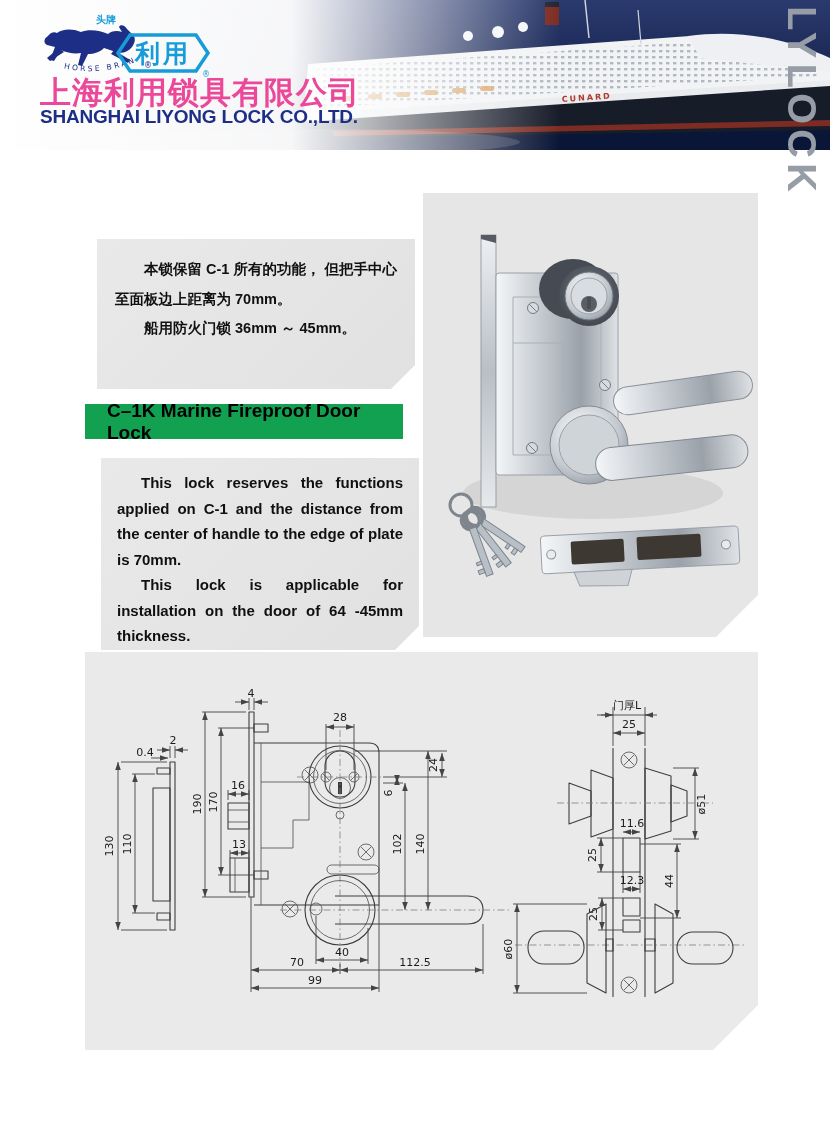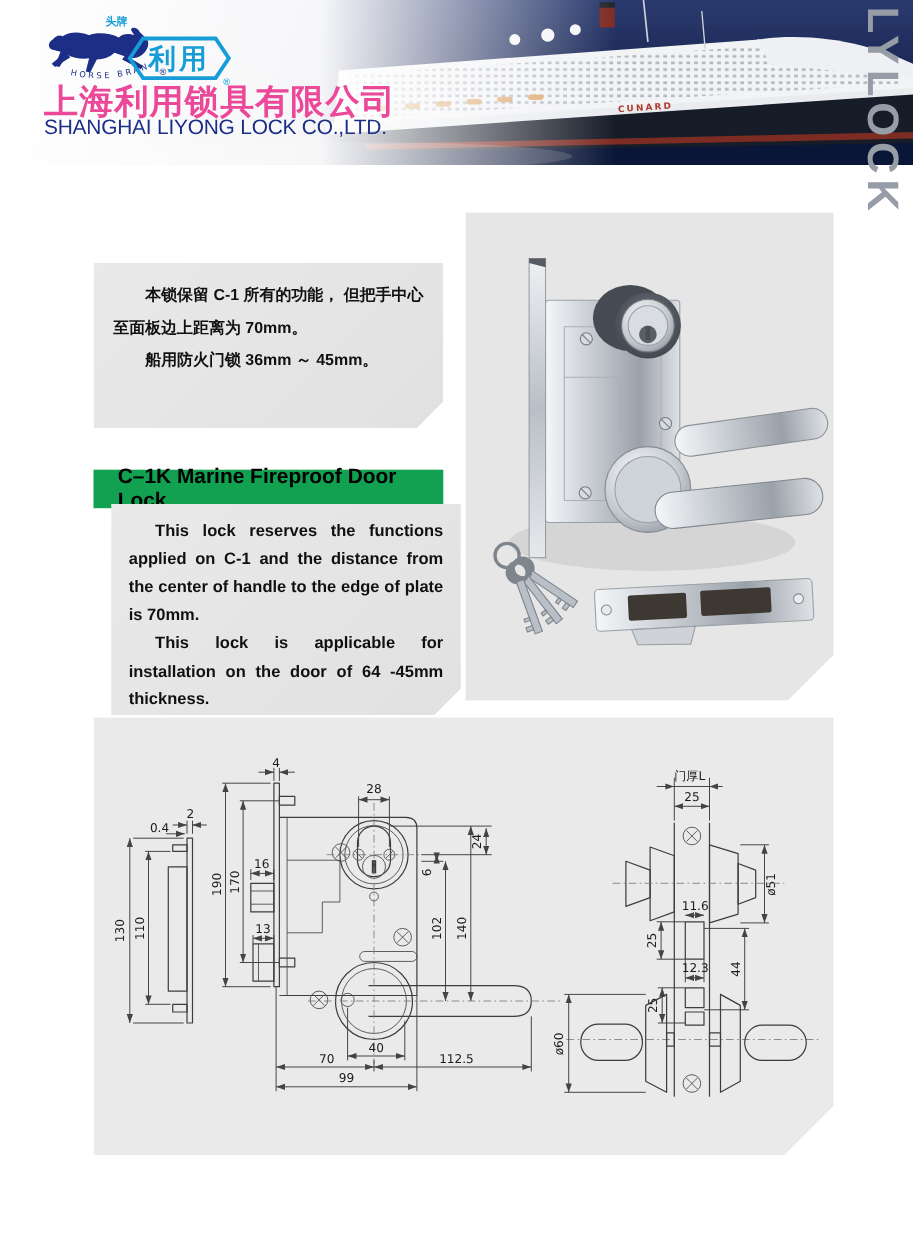--- a/index.html
+++ b/index.html
@@ -5,34 +5,34 @@
   html,body{margin:0;padding:0;background:#fff;}
   .page{position:relative;width:830px;height:1127px;background:#fff;overflow:hidden;
         font-family:"Liberation Sans","DejaVu Sans",sans-serif;}
   
   .hdr{position:absolute;left:0;top:0;width:830px;height:150px;}
   .shipscene{position:absolute;left:0;top:0;}
   .logo-horse{position:absolute;left:40px;top:12px;width:112px;height:66px;}
   .logo-liyong{position:absolute;left:112px;top:28px;width:104px;height:50px;}
   .company-cn{position:absolute;left:40px;top:72px;font-size:31px;font-weight:900;
               color:#ec4899;letter-spacing:1px;white-space:nowrap;text-align:center;}
-  .company-en{position:absolute;left:40px;top:106px;font-size:19px;font-weight:400;
+  .company-en{position:absolute;left:40px;top:106px;font-size:19px;font-weight:700;
               color:#1d2e87;letter-spacing:-0.2px;white-space:nowrap;}
   .lylock{position:absolute;top:6px;left:824px;transform:rotate(90deg);transform-origin:0 0;
           font-size:40px;font-weight:bold;color:#969da7;letter-spacing:5px;white-space:nowrap;}
   
   .bar{position:absolute;left:85px;width:318px;height:35px;color:#000;display:flex;
        align-items:center;padding-left:22px;box-sizing:border-box;font-weight:bold;}
   .bar-cn{top:196px;background:#29a8e0;font-size:20px;}
-  .bar-en{top:427px;background:#12a150;font-size:19px;}
+  .bar-en{top:404px;background:#12a150;font-size:19px;}
   .graybox{position:absolute;left:85px;width:318px;
            background:linear-gradient(135deg,#e9e9e9 0%,#e1e1e1 100%);
            clip-path:polygon(0 0,100% 0,100% calc(100% - 24px),calc(100% - 24px) 100%,0 100%);
            box-sizing:border-box;color:#101010;}
-  .box-cn{top:239px;height:150px;padding:16px 18px 0;font-size:14.5px;font-weight:bold;line-height:2.05;}
+  .box-cn{top:239px;height:150px;padding:16px 18px 0;font-size:14.5px;font-weight:bold;line-height:2.05;margin-left:12px;}
   .box-cn p{margin:0;text-indent:2em;}
   .box-en{top:458px;height:192px;padding:12px 16px 0;font-size:15px;font-weight:600;line-height:1.7;margin-left:16px;}
   .box-en p{margin:0;text-indent:1.6em;text-align:justify;}
   
   .photo-panel{position:absolute;left:423px;top:193px;width:335px;height:444px;background:#e6e6e6;
        clip-path:polygon(0 0,100% 0,100% calc(100% - 42px),calc(100% - 42px) 100%,0 100%);}
   .draw-panel{position:absolute;left:85px;top:652px;width:673px;height:398px;background:#eaeaea;
        clip-path:polygon(0 0,100% 0,100% calc(100% - 45px),calc(100% - 45px) 100%,0 100%);}
   svg text{font-family:"DejaVu Sans","Liberation Sans",sans-serif;}
   .ol{stroke:#3d3d3d;stroke-width:1.1;fill:none;stroke-linejoin:round;}

